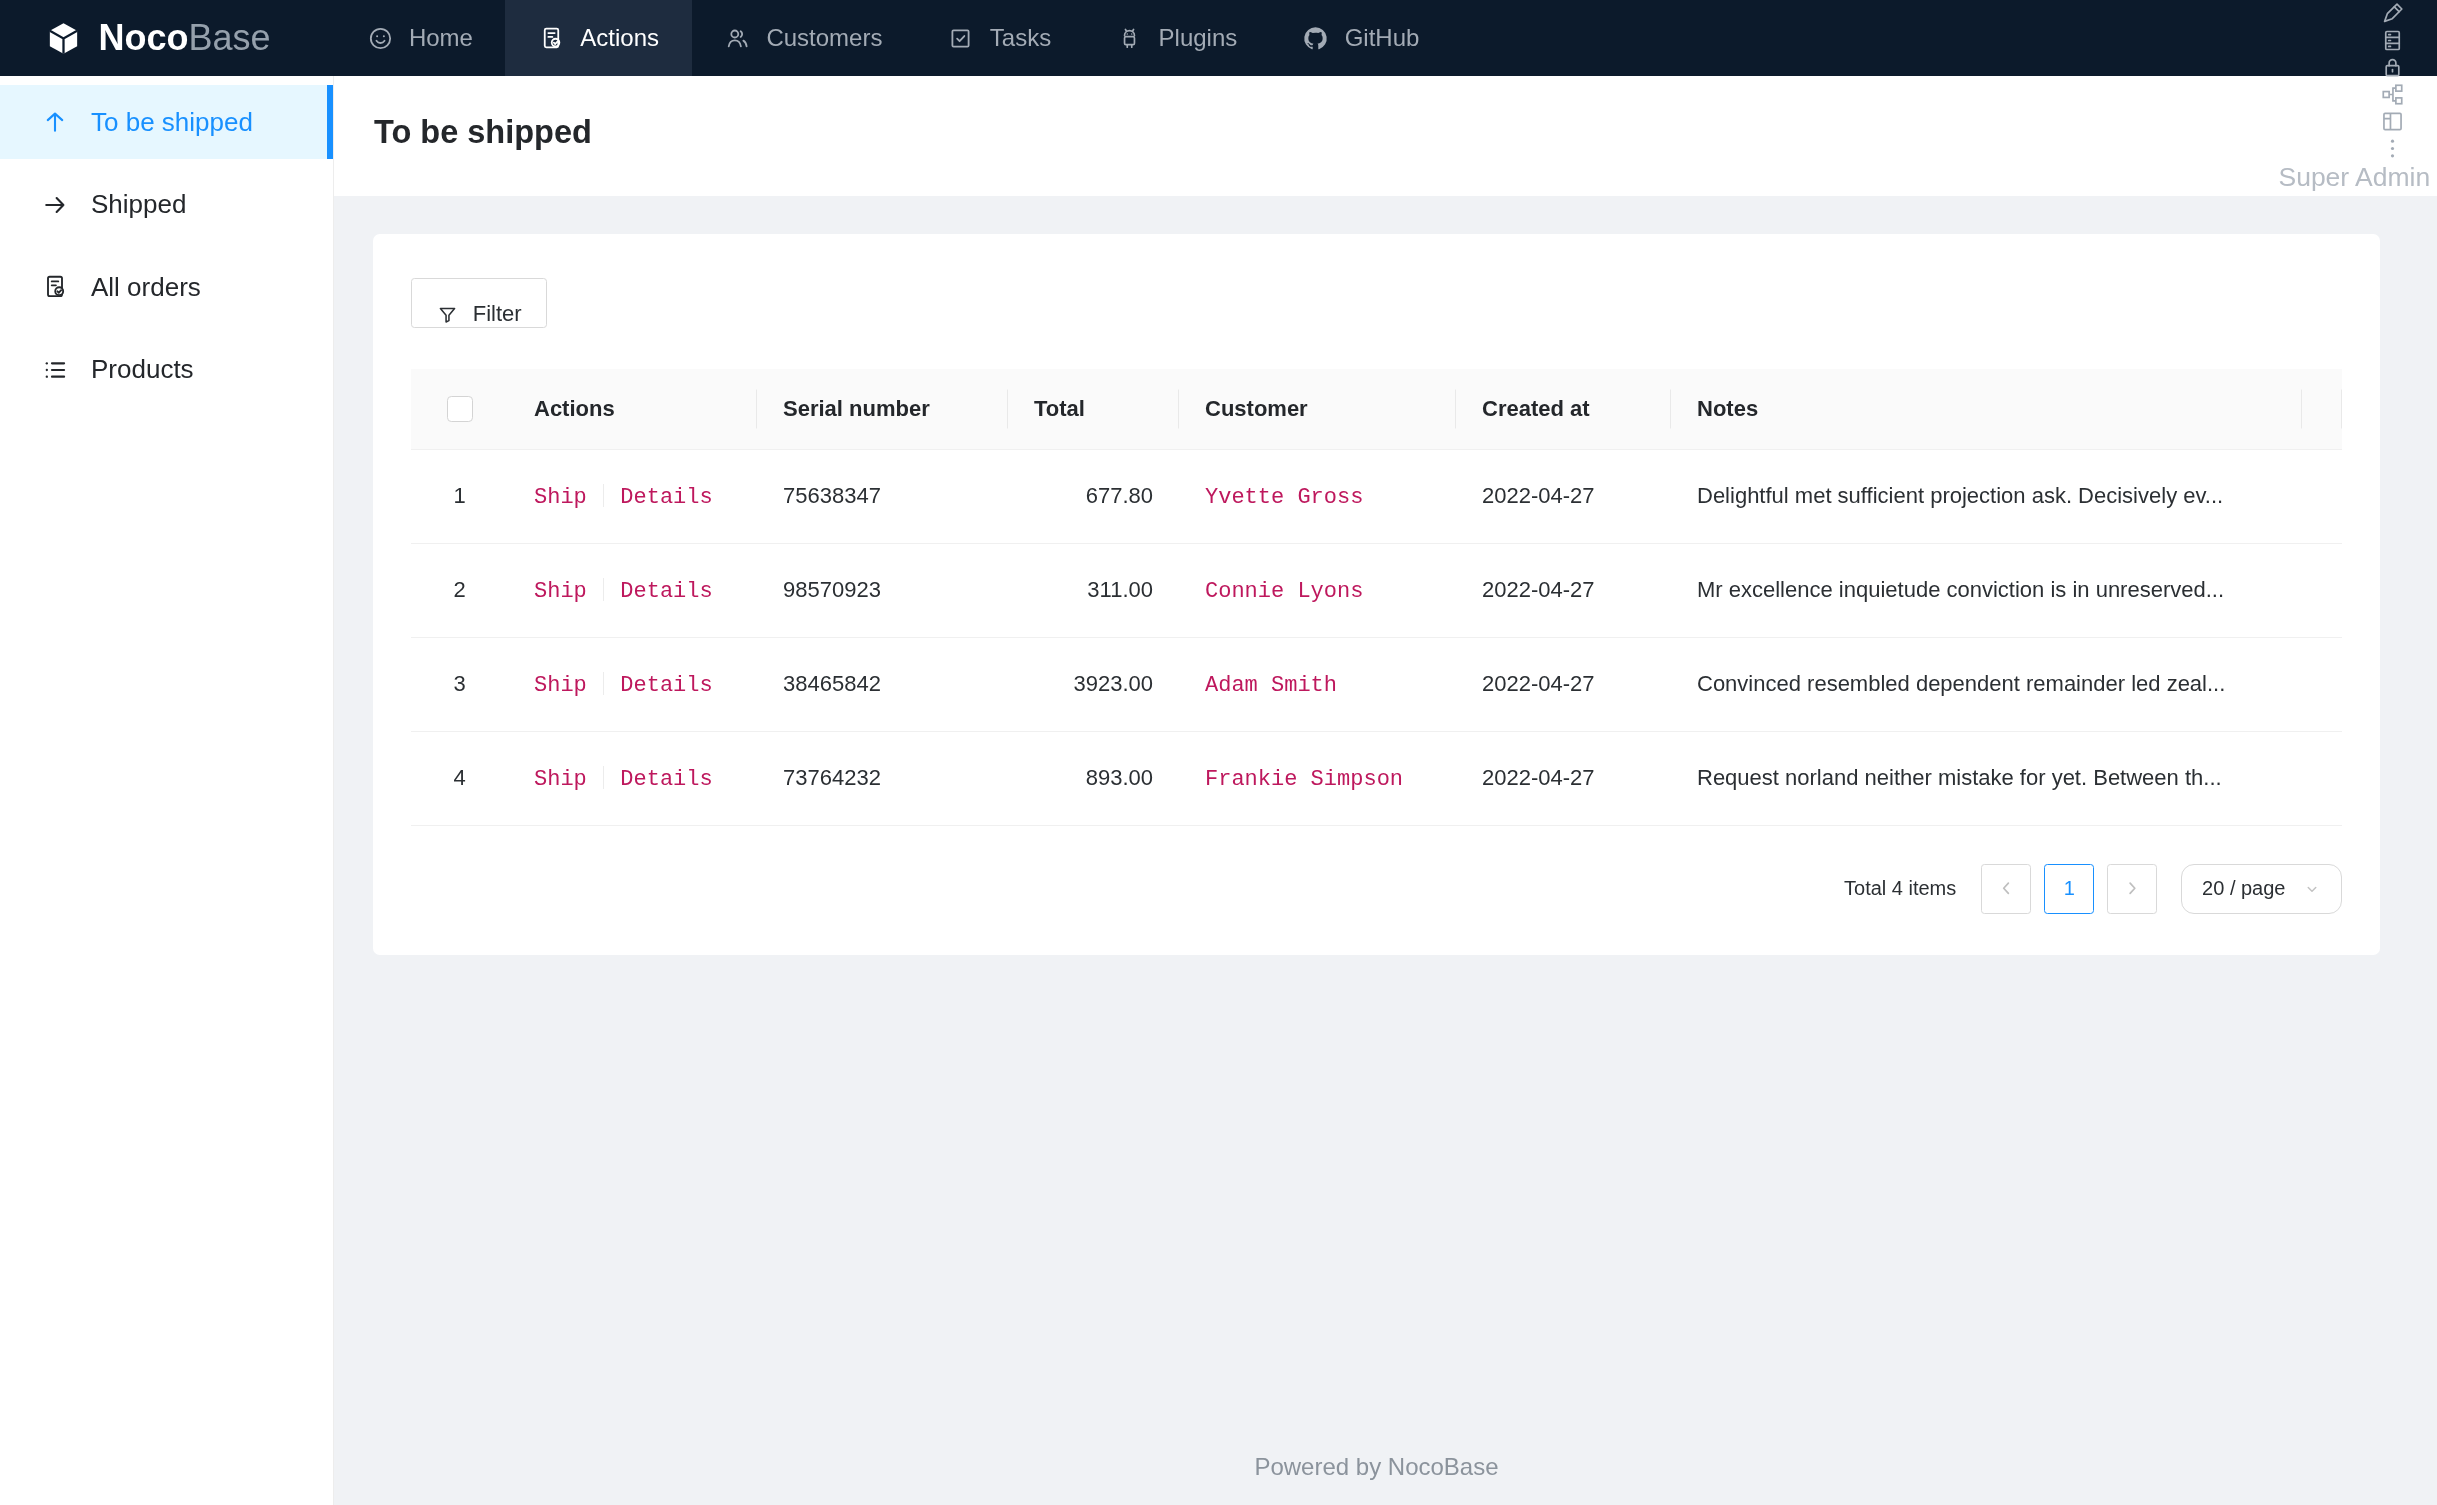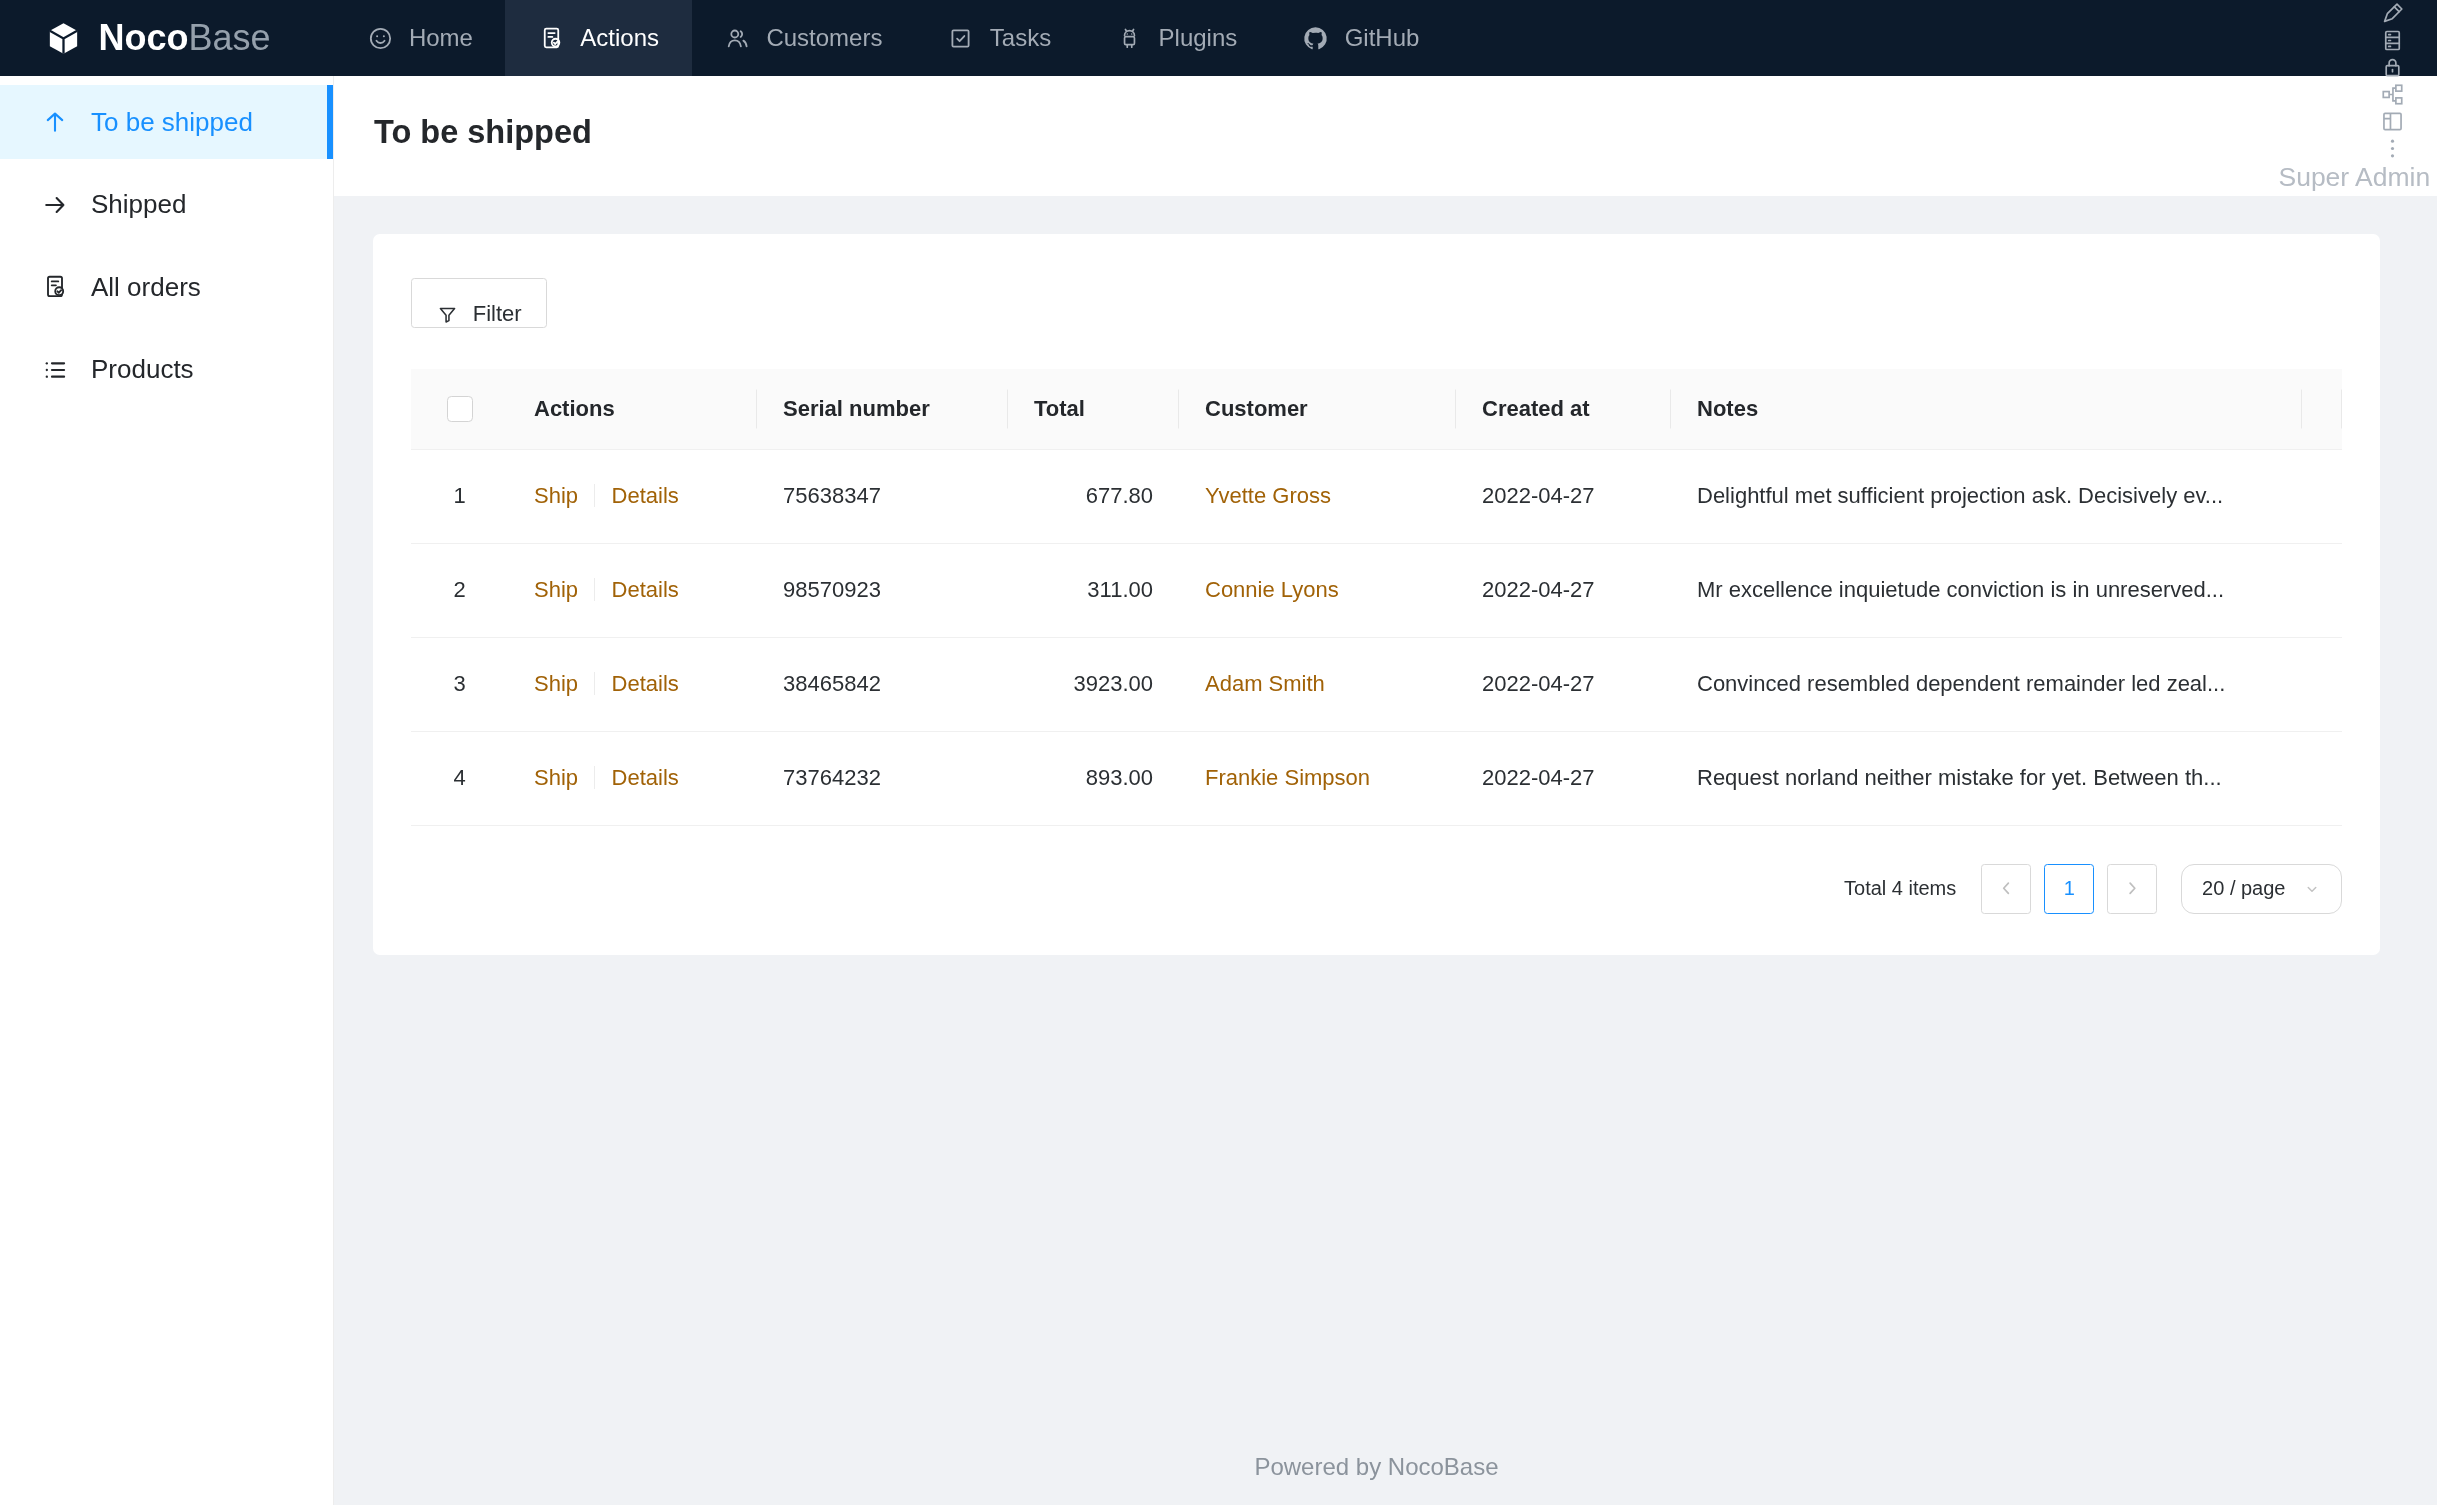--- a/index.html
+++ b/index.html
@@ -72,21 +72,21 @@
     width: 0.9px; height: 39px; background: #e9e9e9;
   }
   thead th.col-check { text-align: center; padding: 0; }
   .checkbox {
     display: inline-block; width: 26px; height: 26px; background: #fff;
     border: 1.7px solid #d4d4d4; border-radius: 4.3px; vertical-align: middle; cursor: pointer;
   }
   tbody td { height: 94px; padding: 0 26px; border-bottom: 0.9px solid #f0f0f0; background: #fff; }
   td.col-index { text-align: center; }
   td.col-total { text-align: right; }
-  .link { color: #a16207; text-decoration: none; cursor: pointer; }
+  .link { color: #be185d; text-decoration: none; cursor: pointer; font-family: Liberation Mono, monospace; }
   .action-divider { display: inline-block; width: 0.9px; height: 23px; background: #ececec; margin: 0 16.3px; vertical-align: -4.3px; }
   td.col-notes div { white-space: nowrap; overflow: hidden; }
 
   
   .pagination { margin-top: 38px; display: flex; align-items: center; justify-content: flex-end; gap: 13px; font-size: 20px; }
   .pg-total { margin-right: 12px; color: #2b2f33; }
   .pg-btn {
     width: 50px; height: 50px; border: 0.9px solid #d9d9d9; border-radius: 3.4px; background: #fff;
     display: flex; align-items: center; justify-content: center; color: #bfbfbf; cursor: pointer;
   }

